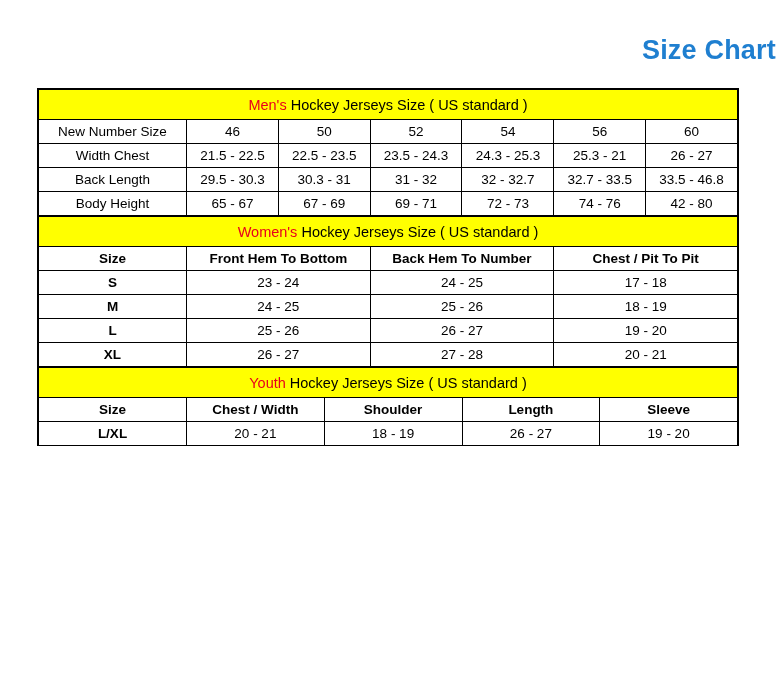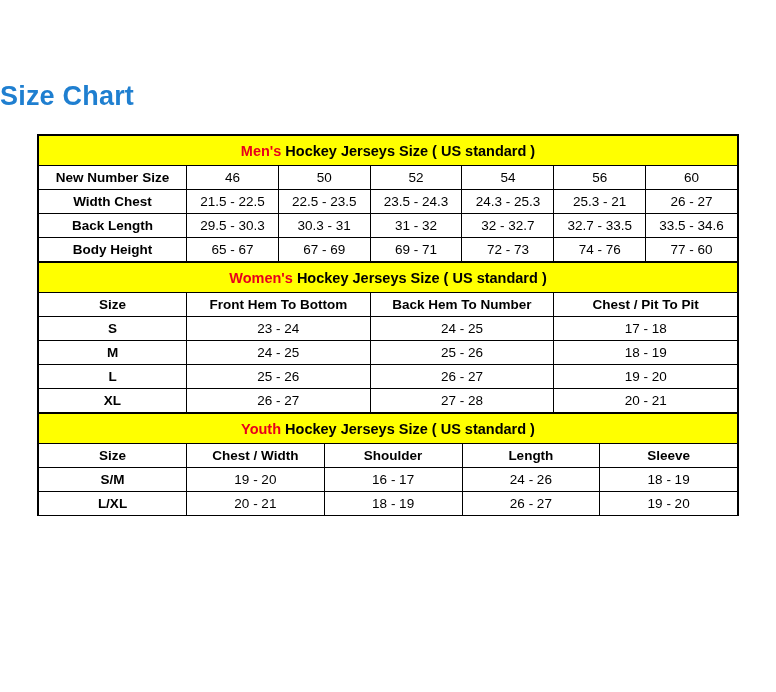--- a/index.html
+++ b/index.html
@@ -14,25 +14,25 @@
     color: #000000;
     overflow: hidden;
   }
   .page {
     position: relative;
     width: 776px;
     height: 692px;
     box-sizing: border-box;
   }
   .title {
-    text-align: left;
+    text-align: right;
     color: #1f7fd0;
     font-size: 27px;
     font-weight: bold;
-    padding-top: 81px;
+    padding-top: 35px;
     letter-spacing: 0.2px;
   }
   .tables-wrap {
     margin: 22px 37px 0 37px;
     border: 1px solid #000;
     border-bottom: none;
   }
   table {
     border-collapse: collapse;
     width: 100%;
@@ -42,32 +42,32 @@
     border: 1px solid #000000;
     font-size: 13.5px;
     text-align: center;
     padding: 4px 2px;
     height: 24px;
     font-weight: normal;
     box-sizing: border-box;
   }
   .band {
     background: #ffff00;
-    font-weight: bold;
+    font-weight: normal;
     font-size: 14.5px;
     height: 30px;
   }
   .band .hl {
     color: #e8001c;
   }
   .hdr {
     font-weight: bold;
   }
   .lbl {
-    font-weight: bold;
+    font-weight: normal;
   }
   .sizecol {
     font-weight: bold;
   }
   
   .men col.c0 { width: 148px; }
   .men col.cx { width: auto; }
   
   .women col.c0 { width: 148px; }
   
@@ -114,30 +114,30 @@
           <td>25.3 - 21</td>
           <td>26 - 27</td>
         </tr>
         <tr>
           <td class="lbl">Back Length</td>
           <td>29.5 - 30.3</td>
           <td>30.3 - 31</td>
           <td>31 - 32</td>
           <td>32 - 32.7</td>
           <td>32.7 - 33.5</td>
-          <td>33.5 - 34.6</td>
+          <td>33.5 - 46.8</td>
         </tr>
         <tr>
           <td class="lbl">Body Height</td>
           <td>65 - 67</td>
           <td>67 - 69</td>
           <td>69 - 71</td>
           <td>72 - 73</td>
           <td>74 - 76</td>
-          <td>77 - 60</td>
+          <td>42 - 80</td>
         </tr>
       </tbody>
     </table>
 
     <table class="women">
       <colgroup>
         <col class="c0">
           <col>
           <col>
           <col>
@@ -192,27 +192,20 @@
           <td class="band" colspan="5"><span class="hl">Youth</span><span> Hockey Jerseys Size ( US standard )</span></td>
         </tr>
         <tr>
           <td class="hdr">Size</td>
           <td class="hdr">Chest / Width</td>
           <td class="hdr">Shoulder</td>
           <td class="hdr">Length</td>
           <td class="hdr">Sleeve</td>
         </tr>
         <tr>
-          <td class="sizecol">S/M</td>
-          <td>19 - 20</td>
-          <td>16 - 17</td>
-          <td>24 - 26</td>
-          <td>18 - 19</td>
-        </tr>
-        <tr>
           <td class="sizecol">L/XL</td>
           <td>20 - 21</td>
           <td>18 - 19</td>
           <td>26 - 27</td>
           <td>19 - 20</td>
         </tr>
       </tbody>
     </table>
 
   </div>

